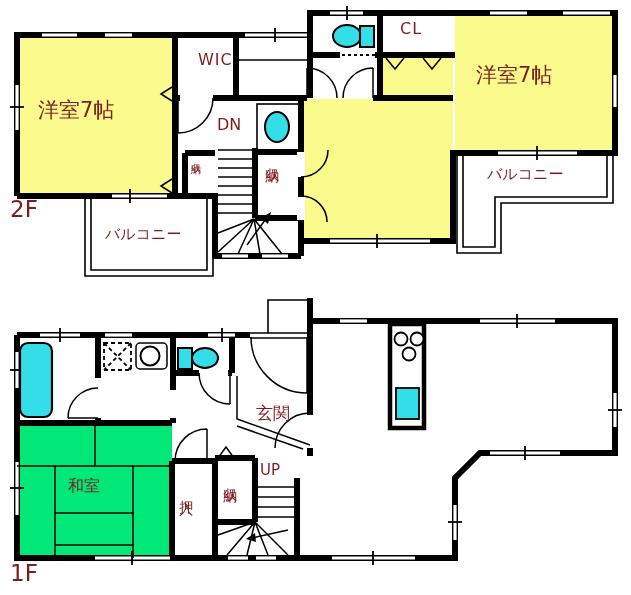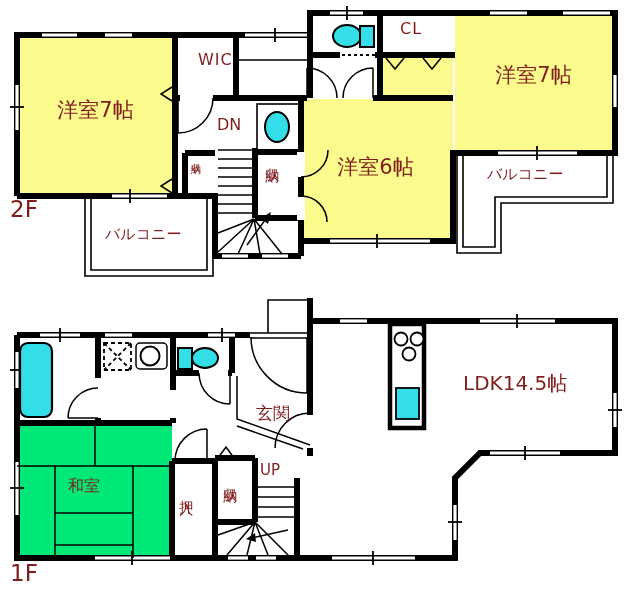--- a/index.html
+++ b/index.html
@@ -1,20 +1,20 @@
 <!DOCTYPE html>
 <html><head>
 <meta charset="utf-8">
 <style>
   html,body{margin:0;padding:0;background:#fff;}
   .plan{position:relative;width:631px;height:595px;background:#fff;overflow:hidden;
         font-family:"DejaVu Sans","Liberation Sans",sans-serif;}
   .plan svg{position:absolute;left:0;top:0;}
   .lbl{position:absolute;color:#7f1d1d;white-space:nowrap;line-height:1.05;z-index:5;}
-  .ctr{text-align:center;}
+  .ctr{text-align:left;}
   .v{writing-mode:vertical-rl;text-orientation:upright;letter-spacing:1px;}
 </style>
 </head>
 <body>
 
 <div class="plan">
 
 <svg width="631" height="595" viewBox="0 0 631 595">
 
   <g>
@@ -323,26 +323,24 @@
   </g>
 </svg>
 
 <div class="lbl ctr" style="left:38px;top:99px;width:115px;font-size:21px;">洋室7帖</div>
 <div class="lbl" style="left:178px;top:52px;font-size:16px;letter-spacing:1px;margin-left:20px;">WIC</div>
 <div class="lbl" style="left:217px;top:117px;font-size:16px;">DN</div>
 <div class="lbl v" style="left:190px;top:155px;font-size:10px;">収納</div>
 <div class="lbl v" style="left:265px;top:157px;font-size:14px;">収納</div>
 <div class="lbl" style="left:400px;top:21px;font-size:16px;letter-spacing:1px;">CL</div>
 <div class="lbl ctr" style="left:476px;top:64px;width:115px;font-size:21px;">洋室7帖</div>
-<div class="lbl ctr" style="left:318px;top:156px;width:115px;font-size:21px;">洋室6帖</div>
 <div class="lbl" style="left:487px;top:167px;font-size:15px;">バルコニー</div>
 <div class="lbl" style="left:105px;top:227px;font-size:15px;">バルコニー</div>
 <div class="lbl" style="left:10px;top:197px;font-size:23px;text-align:right;">2F</div>
 
 <div class="lbl" style="left:256px;top:381px;font-size:17px;margin-top:24px;">玄関</div>
 <div class="lbl" style="left:68px;top:478px;font-size:16px;">和室</div>
 <div class="lbl v" style="left:179px;top:489px;font-size:14px;">押入</div>
 <div class="lbl v" style="left:223px;top:477px;font-size:14px;">収納</div>
 <div class="lbl" style="left:260px;top:463px;font-size:15px;">UP</div>
-<div class="lbl" style="left:463px;top:373px;font-size:20px;">LDK14.5帖</div>
 <div class="lbl" style="left:10px;top:561px;font-size:23px;">1F</div>
 
 </div>
 
 </body></html>

